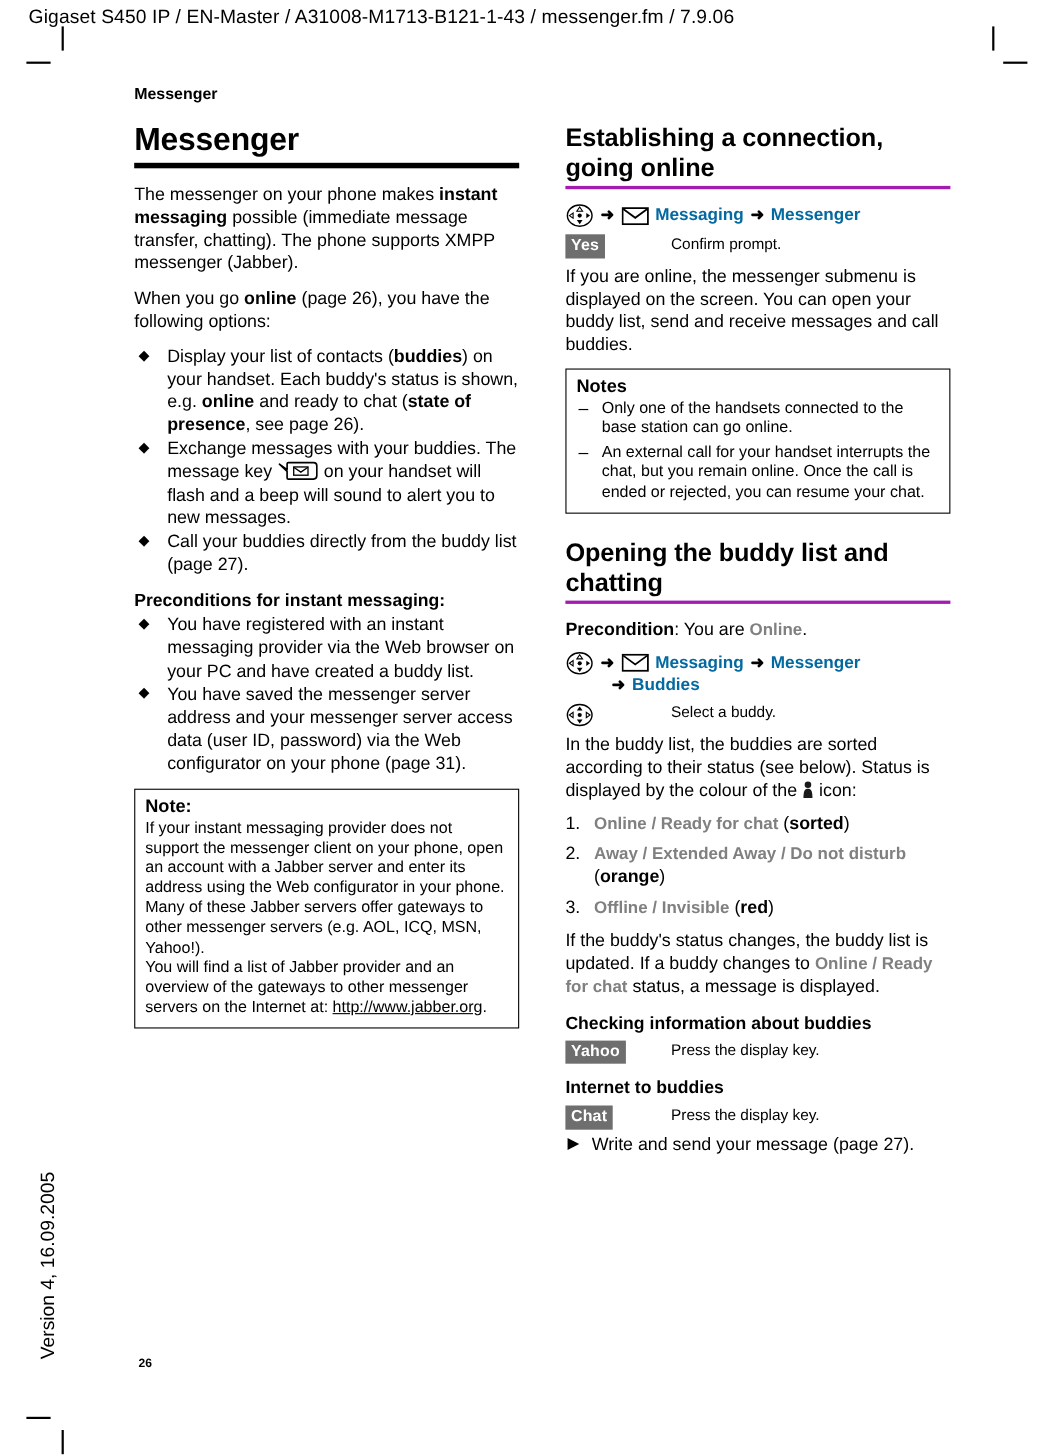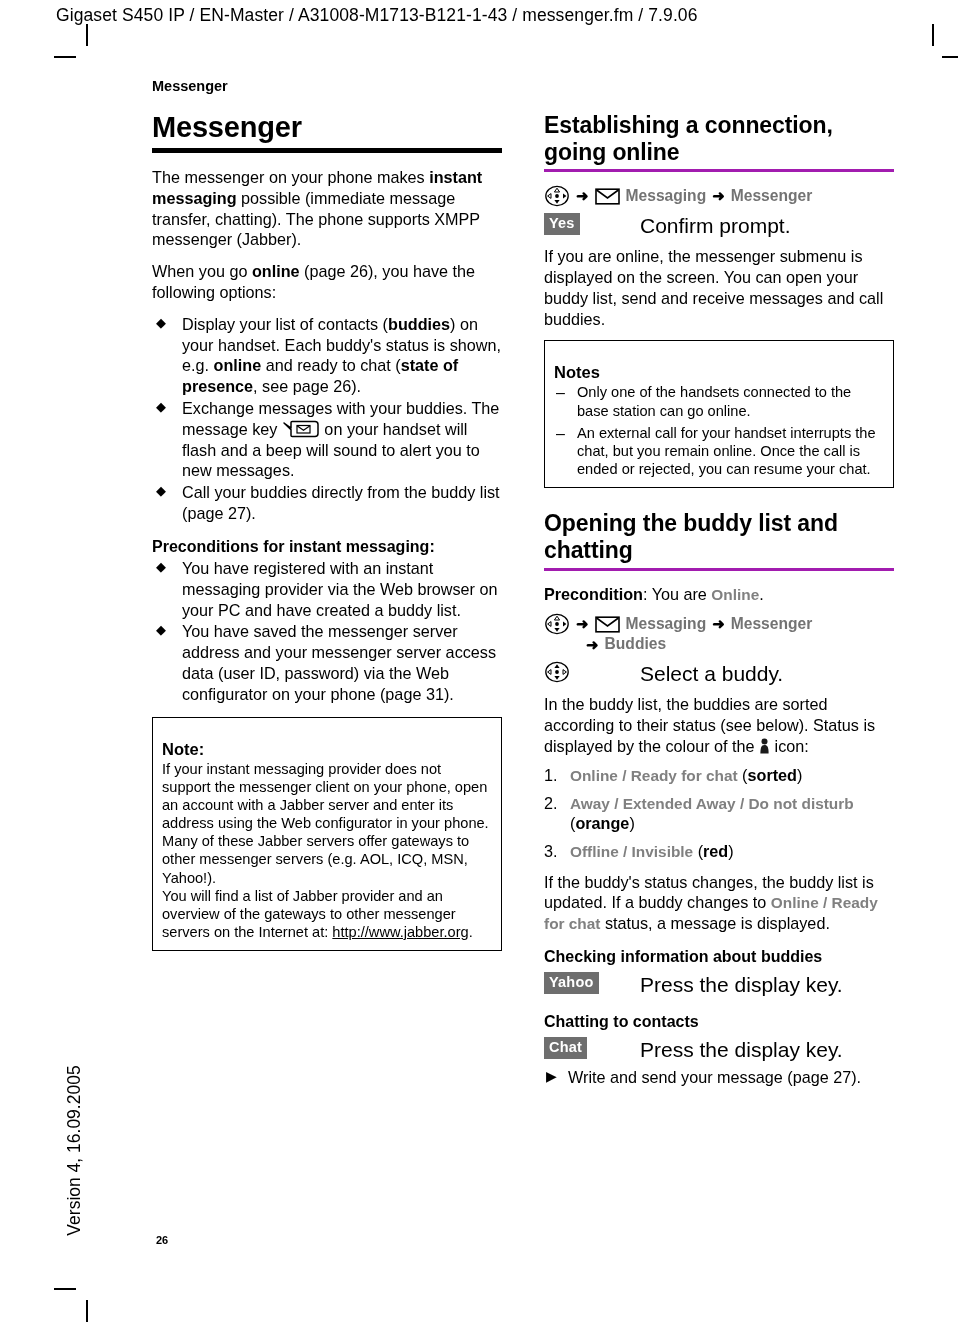--- a/index.html
+++ b/index.html
@@ -3,21 +3,21 @@
 <meta charset="utf-8">
 <style>
   * { box-sizing: border-box; margin: 0; padding: 0; }
   html, body {
     width: 958px; height: 1324px;
     background: #ffffff;
     font-family: "Liberation Sans", sans-serif;
     color: #000000;
     overflow: hidden;
   }
-  .page { position: relative; width: 773px; height: 1324px; margin-left: 30px; }
+  .page { position: relative; width: 773px; height: 1324px; }
 
   
   .mark { position: absolute; background: #000; }
   .mark.v { width: 2px; height: 22px; }
   .mark.h { width: 22px; height: 2px; }
 
   
   .print-header {
     position: absolute; left: 26px; top: 5px;
     font-size: 17.5px; font-weight: 400; letter-spacing: .1px;
@@ -111,44 +111,44 @@
     font-size: 16.2px; line-height: 1.285; margin-top: 3px;
   }
   .tri-item .tri {
     position: absolute; left: 2px; top: 0px;
     font-size: 14px; line-height: 1.32;
   }
 
   
   .notebox {
     border: 1.6px solid #000;
-    padding: 22px 9px 9px 9px;
+    padding: 6px 9px 9px 9px;
     margin-top: 12px;
   }
   .notebox .nb-title { font-size: 16.5px; font-weight: bold; margin-bottom: 1px; }
   .notebox p, .notebox li { font-size: 14.6px; line-height: 1.245; }
   .notebox ul.bul { margin-bottom: 0; }
   .notebox ul.bul > li { font-size: 14.6px; line-height: 1.245; padding-left: 23px; margin-bottom: 4px; }
   .notebox ul.bul > li:last-child { margin-bottom: 0; }
 
   
   .step { display: flex; align-items: flex-start; margin-bottom: 6px; }
   .step .step-key {
     flex: 0 0 96px; display: flex; align-items: center;
     gap: 4px; padding-top: 1px;
   }
-  .step .step-txt { font-size: 21px; line-height: 1.285; padding-top: 1px; }
+  .step .step-txt { font-size: 14px; line-height: 1.285; padding-top: 1px; }
 
   
   .menupath {
     font-size: 16.2px; line-height: 1.32;
     display: flex; align-items: center; flex-wrap: wrap;
     gap: 6px; margin-bottom: 5px;
   }
-  .menupath .mp-lbl { color: #737373; font-weight: bold; font-size: 15.6px; }
+  .menupath .mp-lbl { color: #0369a1; font-weight: bold; font-size: 15.6px; }
   .menupath .arw { font-size: 15px; font-weight: bold; }
   .menupath.indent { padding-left: 42px; margin-top: -2px; }
 
   
   .icon { display: inline-block; vertical-align: middle; }
   .ico-nav { width: 26px; height: 22px; }
   .ico-env { width: 25px; height: 17px; }
   .ico-msgkey { width: 38px; height: 18px; vertical-align: -3px; }
   .ico-buddy { width: 11px; height: 16px; vertical-align: -2px; }
 
@@ -331,21 +331,21 @@
 
     <h3 class="sub" style="margin-bottom:5px;">Checking information about buddies</h3>
 
     <div class="step">
       <span class="step-key">
           <span class="dkey">Yahoo</span>
         </span>
       <span class="step-txt">Press the display key.</span>
     </div>
 
-    <h3 class="sub" style="margin-bottom:5px;">Chatting to contacts</h3>
+    <h3 class="sub" style="margin-bottom:5px;">Internet to buddies</h3>
 
     <div class="step" style="margin-bottom:2px;">
       <span class="step-key">
           <span class="dkey">Chat</span>
         </span>
       <span class="step-txt">Press the display key.</span>
     </div>
 
     <div class="tri-item">
       <span class="tri">▶</span><span>Write and send your message (page 27).</span>

